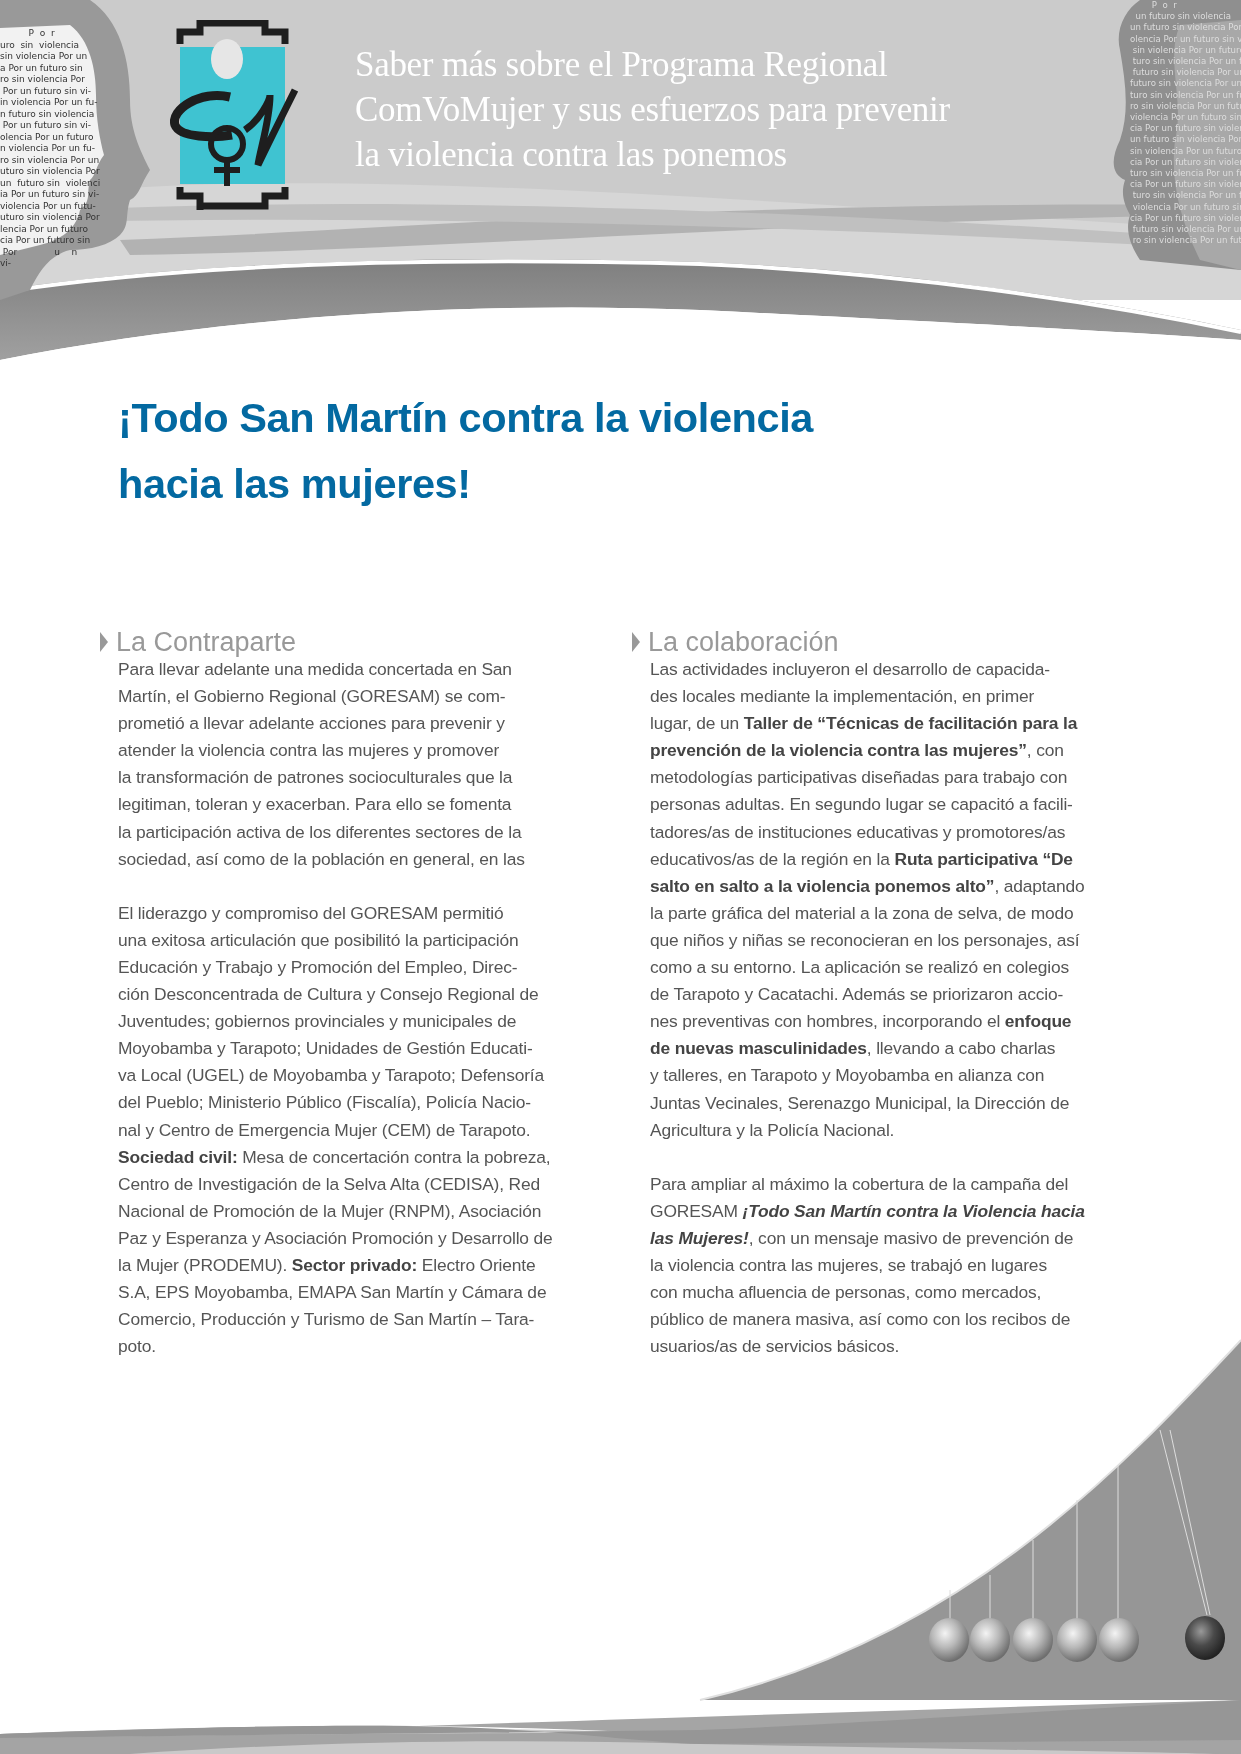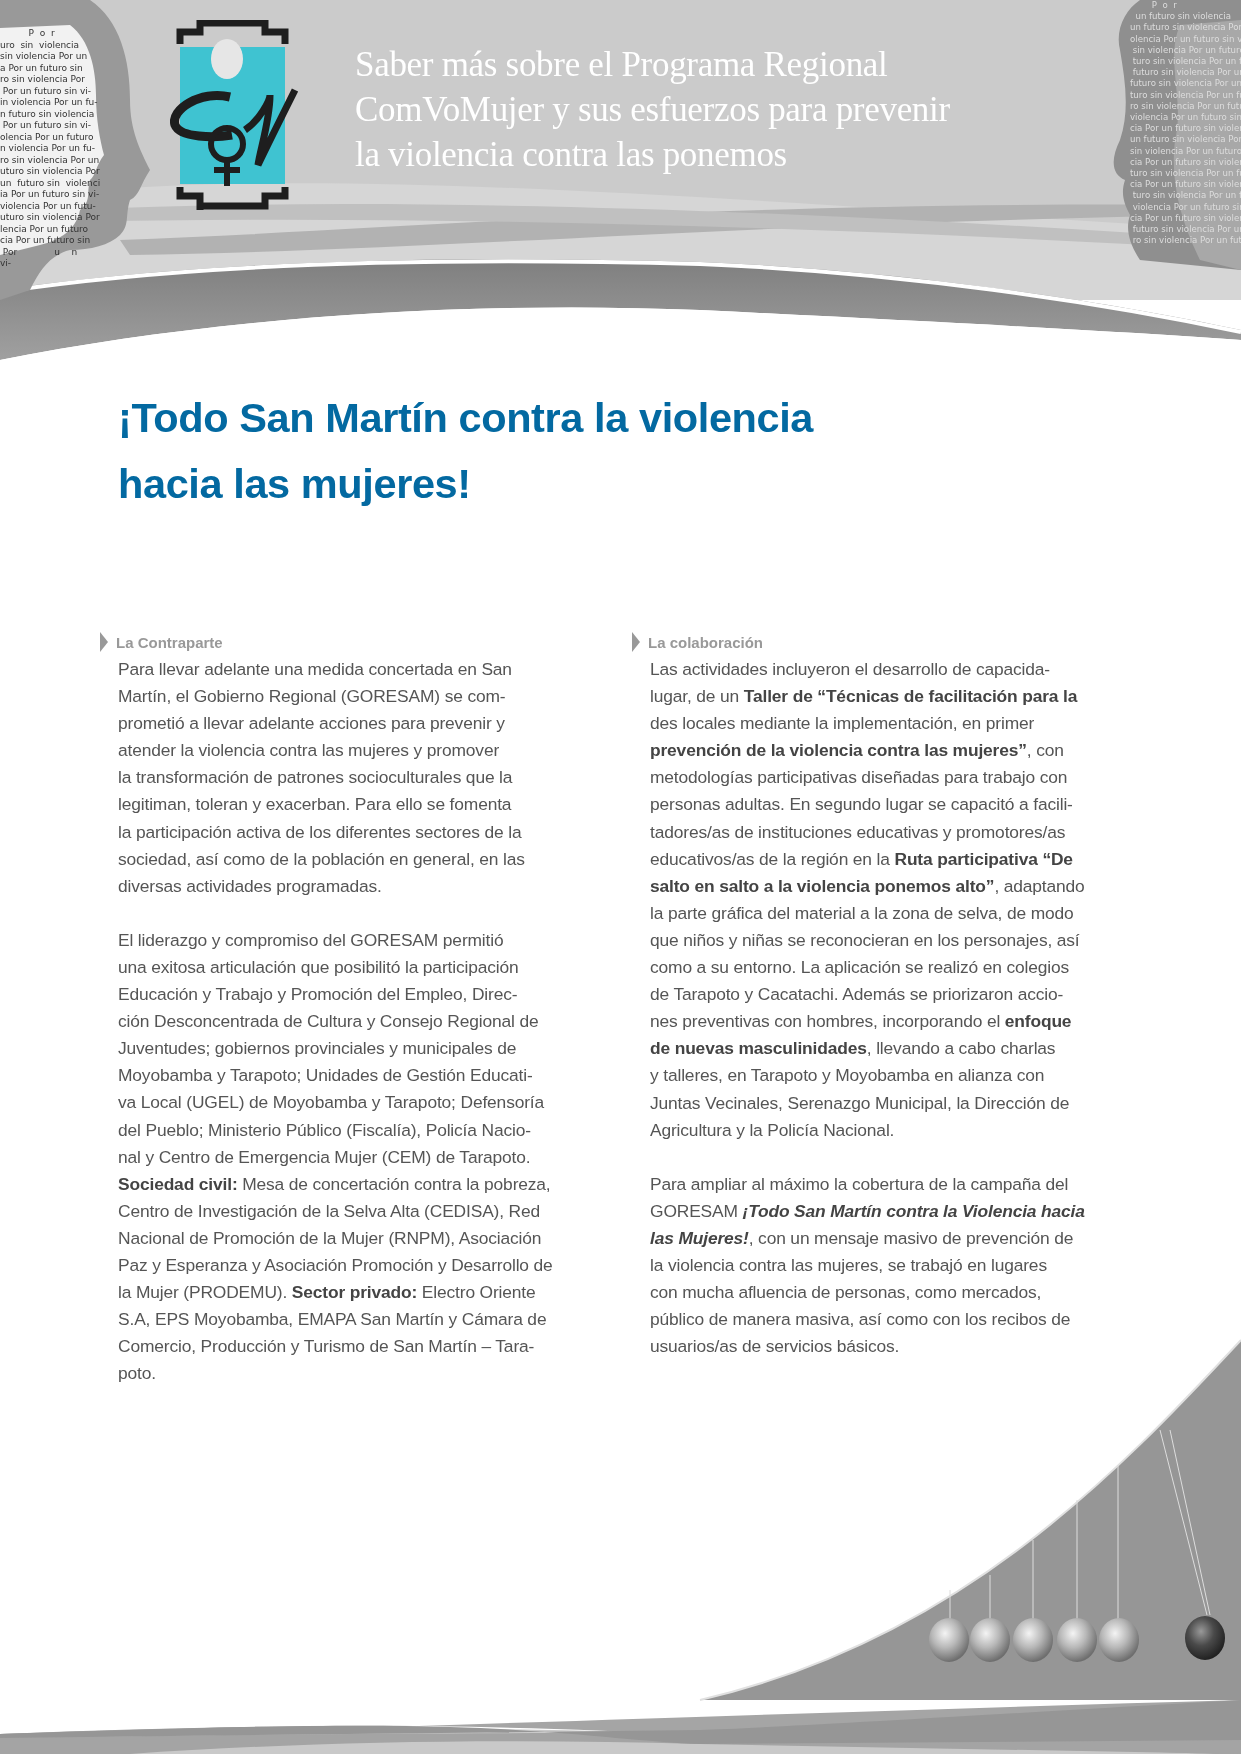--- a/index.html
+++ b/index.html
@@ -9,21 +9,21 @@
   .face-left{left:0;top:28px;width:100px;height:240px;}
   .face-right{left:1130px;top:0;width:111px;height:270px;color:#ddd;font-size:8.6px;line-height:11.2px;}
   .logo{position:absolute;left:170px;top:20px;width:150px;height:190px;}
   .header-title{position:absolute;left:355px;top:42px;width:760px;color:#ffffff;font-family:"Liberation Serif","DejaVu Serif",serif;font-size:35px;line-height:45px;letter-spacing:-0.3px;}
   .header-title div{white-space:nowrap;}
   .main-title{position:absolute;left:118px;top:385px;color:#0369a1;font-family:"Liberation Sans",sans-serif;font-weight:bold;font-size:41.5px;line-height:66px;letter-spacing:-0.4px;}
   .main-title div{white-space:nowrap;}
   .col{position:absolute;top:628px;width:480px;}
   .col-left{left:98px;}
   .col-right{left:630px;}
-  .section-head{display:flex;align-items:center;height:28px;color:#999999;font-weight:bold;font-size:15px;margin-left:0;text-align:center;}
+  .section-head{display:flex;align-items:center;height:28px;color:#999999;font-weight:normal;font-size:27px;margin-left:0;text-align:center;}
   .arrow{width:0;height:0;border-top:10px solid transparent;border-bottom:10px solid transparent;border-left:8px solid #999;margin-right:8px;margin-left:2px;}
   .para{margin-left:20px;color:#555555;font-size:17.4px;line-height:27.1px;letter-spacing:-0.15px;}
   .para div{white-space:nowrap;}
   .para b{color:#444;}
   .gap{height:27px;}
 </style>
 </head>
 <body>
 
 <svg class="bg-svg" viewBox="0 0 1241 1754" xmlns="http://www.w3.org/2000/svg">
@@ -166,21 +166,20 @@
   </div>
   <div class="para">
       <div>Para llevar adelante una medida concertada en San</div>
       <div>Martín, el Gobierno Regional (GORESAM) se com-</div>
       <div>prometió a llevar adelante acciones para prevenir y</div>
       <div>atender la violencia contra las mujeres y promover</div>
       <div>la transformación de patrones socioculturales que la</div>
       <div>legitiman, toleran y exacerban. Para ello se fomenta</div>
       <div>la participación activa de los diferentes sectores de la</div>
       <div>sociedad, así como de la población en general, en las</div>
-      <div>diversas actividades programadas.</div>
     </div>
   <div class="gap"></div>
   <div class="para">
       <div>El liderazgo y compromiso del GORESAM permitió</div>
       <div>una exitosa articulación que posibilitó la participación</div>
       <div>Educación y Trabajo y Promoción del Empleo, Direc-</div>
       <div>ción Desconcentrada de Cultura y Consejo Regional de</div>
       <div>Juventudes; gobiernos provinciales y municipales de</div>
       <div>Moyobamba y Tarapoto; Unidades de Gestión Educati-</div>
       <div>va Local (UGEL) de Moyobamba y Tarapoto; Defensoría</div>
@@ -197,22 +196,22 @@
     </div>
 </div>
 
 <div class="col col-right">
   <div class="section-head">
     <span class="arrow"></span>
     <span>La colaboración</span>
   </div>
   <div class="para">
       <div>Las actividades incluyeron el desarrollo de capacida-</div>
+      <div>des locales mediante la implementación, en primer</div>
       <div>lugar, de un <b>Taller de “Técnicas de facilitación para la</b></div>
-      <div>des locales mediante la implementación, en primer</div>
       <div><b>prevención de la violencia contra las mujeres”</b>, con</div>
       <div>metodologías participativas diseñadas para trabajo con</div>
       <div>personas adultas. En segundo lugar se capacitó a facili-</div>
       <div>tadores/as de instituciones educativas y promotores/as</div>
       <div>educativos/as de la región en la <b>Ruta participativa “De</b></div>
       <div><b>salto en salto a la violencia ponemos alto”</b>, adaptando</div>
       <div>la parte gráfica del material a la zona de selva, de modo</div>
       <div>que niños y niñas se reconocieran en los personajes, así</div>
       <div>como a su entorno. La aplicación se realizó en colegios</div>
       <div>de Tarapoto y Cacatachi. Además se priorizaron accio-</div>

